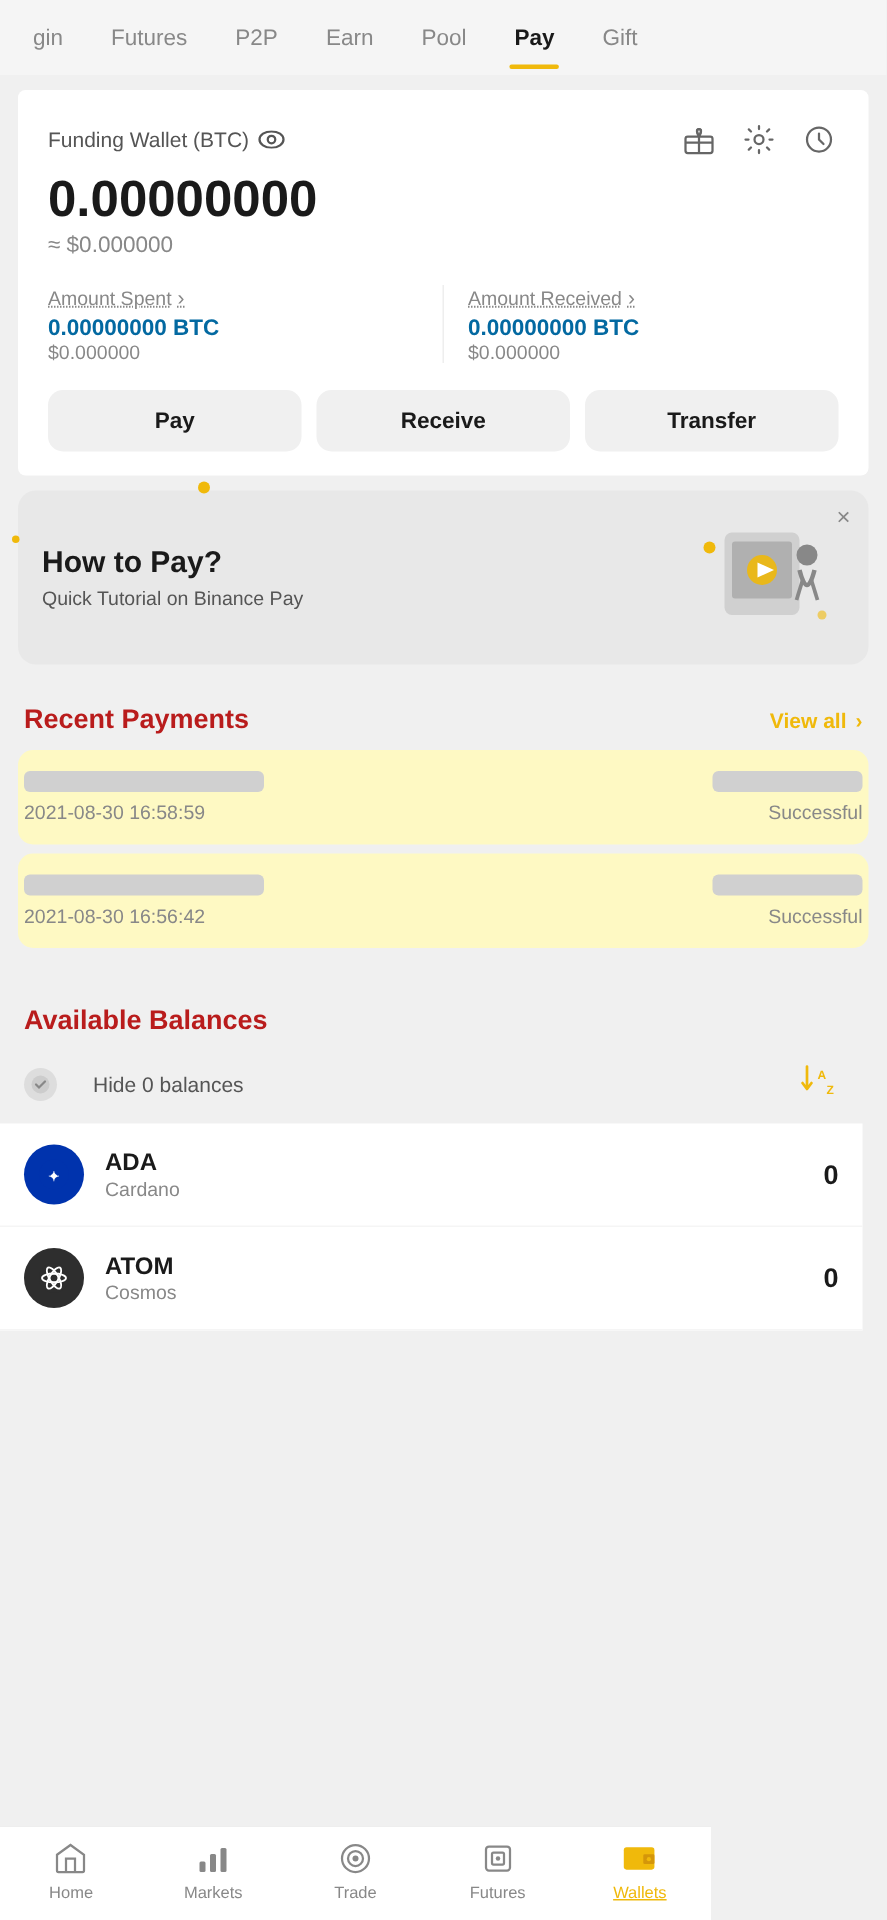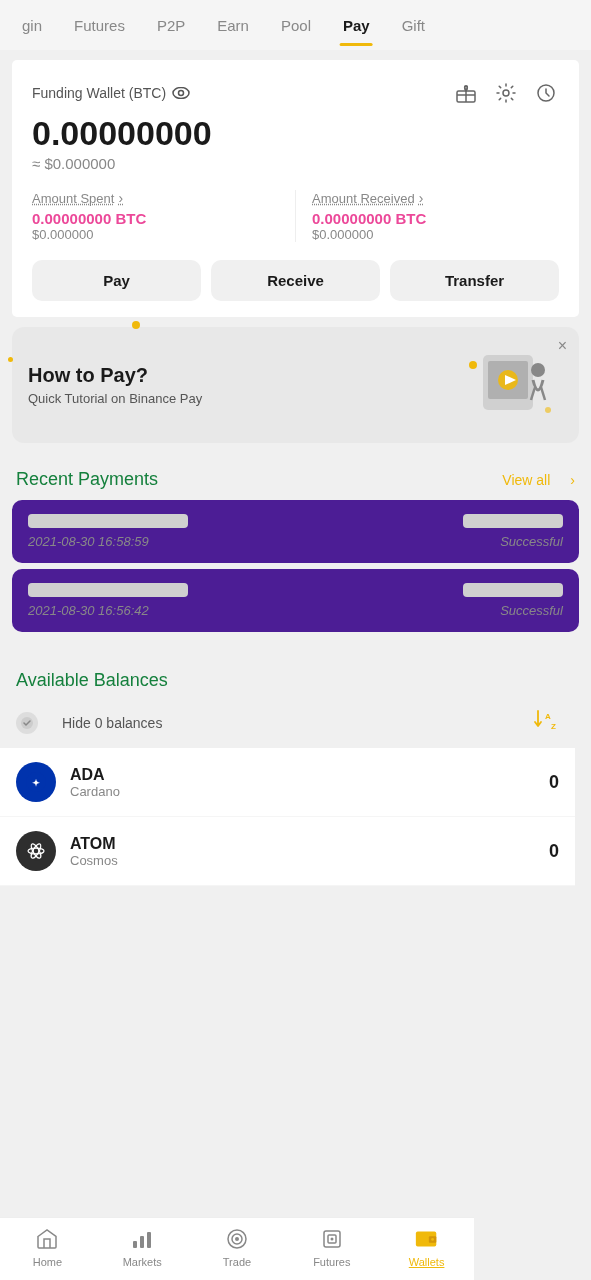--- a/index.html
+++ b/index.html
@@ -112,21 +112,21 @@
       color: #888;
       text-decoration: underline dotted;
       display: flex;
       align-items: center;
       gap: 4px;
       margin-bottom: 4px;
     }
     .balance-col-value {
       font-size: 15px;
       font-weight: 600;
-      color: #ec4899;
+      color: #0369a1;
     }
     .balance-col-usd {
       font-size: 13px;
       color: #888;
     }
     .balance-divider {
       width: 1px;
       background: #eee;
       margin: 0 16px;
     }
@@ -202,38 +202,38 @@
 
     
     .section-header {
       display: flex;
       justify-content: space-between;
       align-items: center;
       padding: 16px 16px 10px 16px;
     }
     .section-title {
       font-size: 18px;
-      font-weight: 400;
-      color: #15803d;
+      font-weight: 700;
+      color: #b91c1c;
     }
     .view-all {
       font-size: 14px;
       color: #F0B90B;
       cursor: pointer;
       display: flex;
       align-items: center;
-      gap: 20px;
+      gap: 6px;
+      font-weight: bold;
     }
 
     .payment-item {
-      background: #4c1d95;
+      background: #fef9c3;
       margin: 0 12px 6px 12px;
       border-radius: 10px;
-      padding: 14px 16px;
-      font-style: italic;
+      padding: 14px 4px;
     }
     .payment-row-top {
       display: flex;
       justify-content: space-between;
       margin-bottom: 6px;
     }
     .blur-block {
       height: 14px;
       border-radius: 4px;
       background: #d0d0d0;

